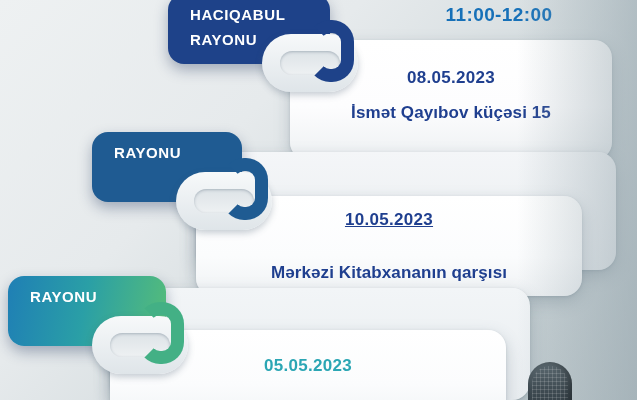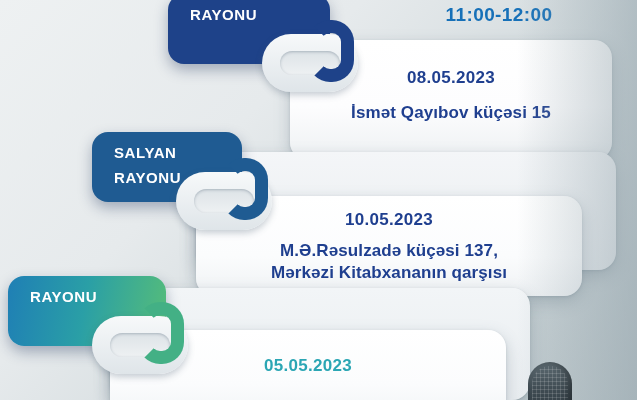--- a/index.html
+++ b/index.html
@@ -101,35 +101,34 @@
 
 <div class="stage">
 
   <div class="card c1">
     <div class="card-text date navy" style="top:28px;">08.05.2023</div>
     <div class="card-text addr navy" style="top:62px;">İsmət Qayıbov küçəsi 15</div>
   </div>
 
   <div class="card c2"></div>
   <div class="card c2b">
-    <div class="card-text date navy" style="top:14px;">10.05.2023</div>
-    <div class="card-text addr navy" style="top:44px;">M.Ə.Rəsulzadə küçəsi 137,</div>
+    <div class="card-text date navy" style="top:14px;text-decoration:underline;">10.05.2023</div>
     <div class="card-text addr navy" style="top:66px;">Mərkəzi Kitabxananın qarşısı</div>
   </div>
 
   <div class="card c3"></div>
   <div class="card c3b">
     <div class="card-text date teal" style="top:26px;">05.05.2023</div>
   </div>
 
   <div class="region r1">
+    <span class="ln">HACIQABUL</span>
     <span class="ln">RAYONU</span>
   </div>
   <div class="region r2">
-    <span class="ln">SALYAN</span>
     <span class="ln">RAYONU</span>
   </div>
   <div class="region r3">
     <span class="ln">RAYONU</span>
   </div>
 
   <div class="link l1">
     <div class="outer"></div>
     <div class="inner"></div>
     <div class="hook"></div>

